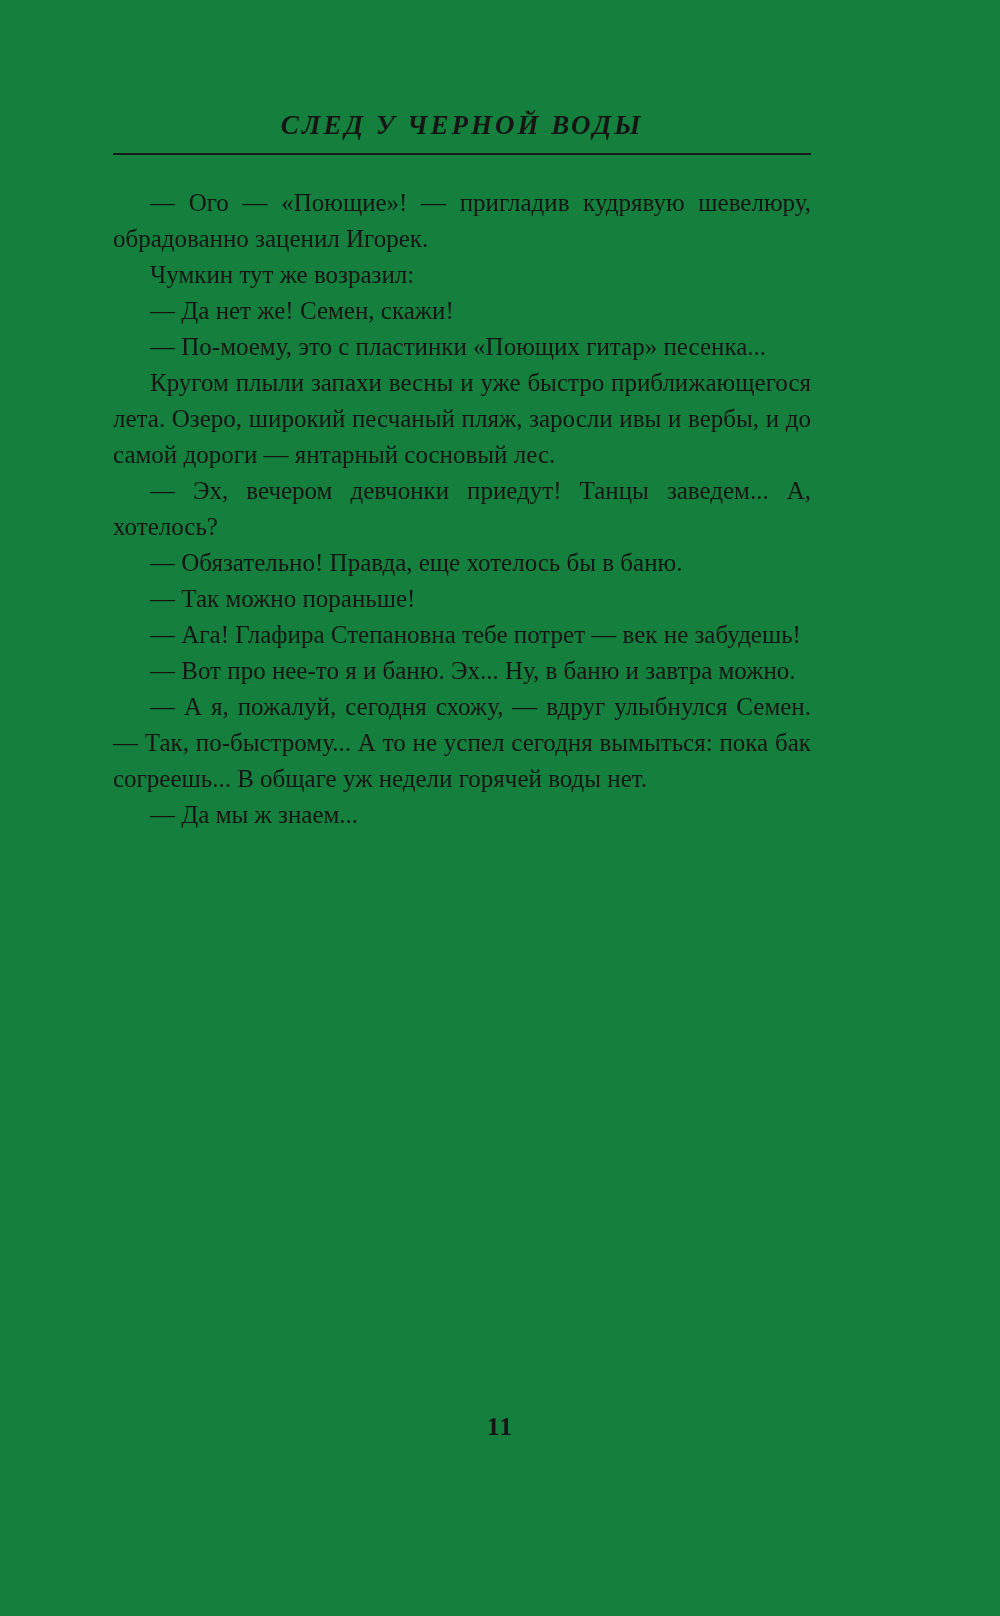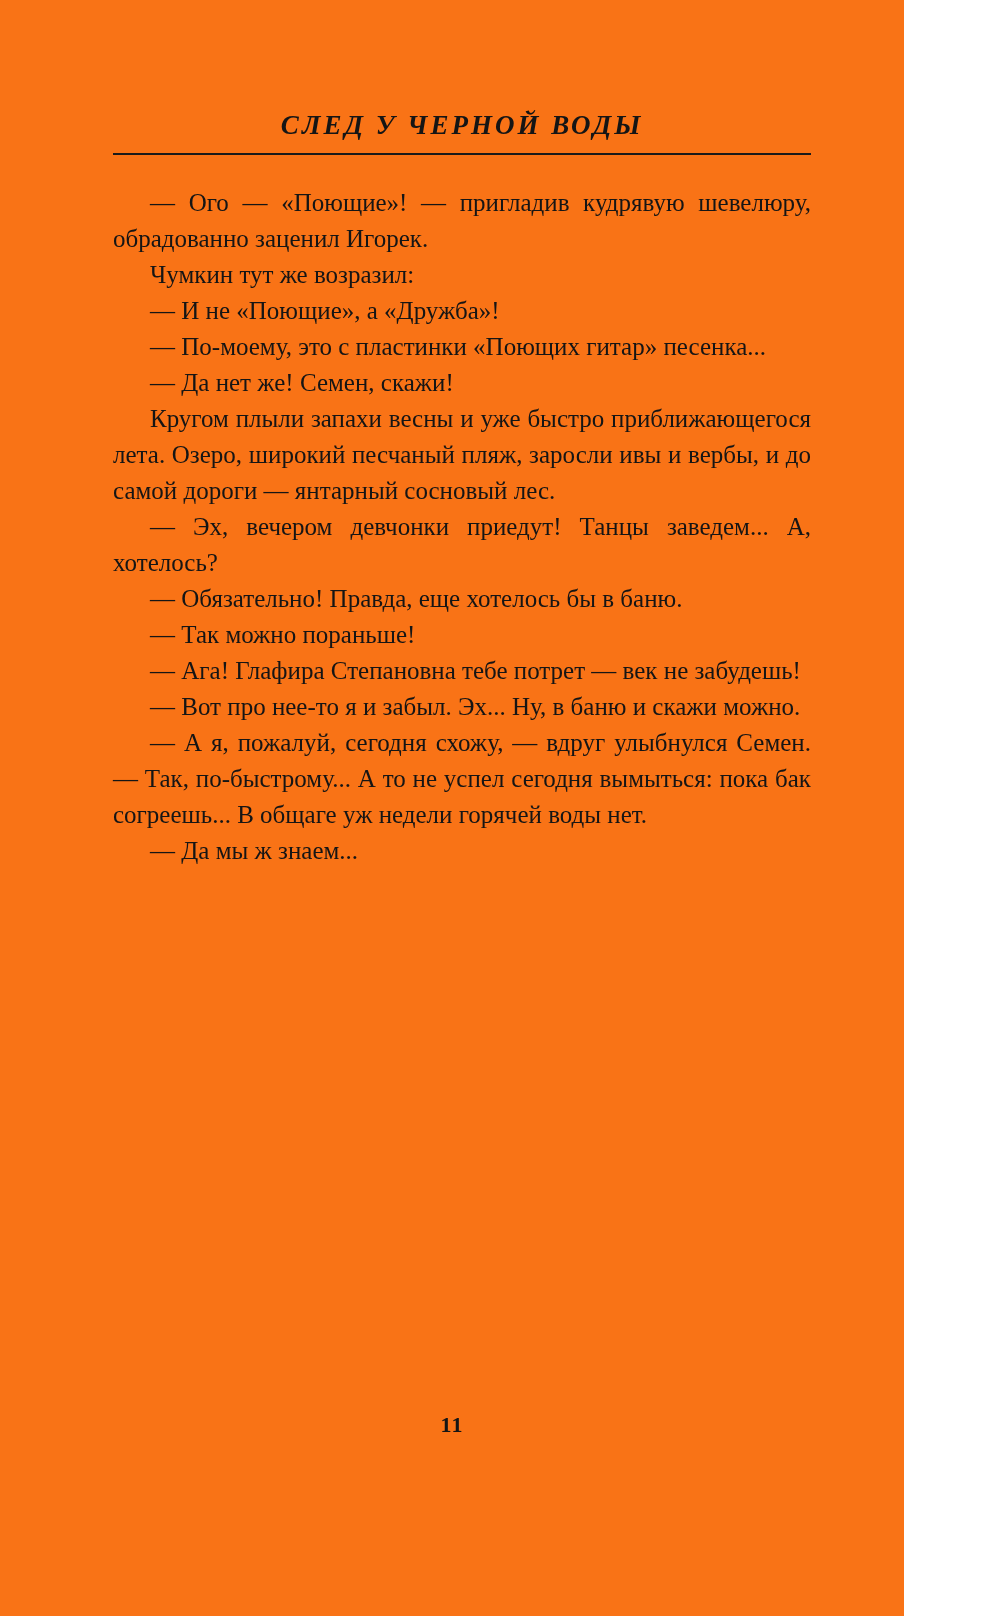--- a/index.html
+++ b/index.html
@@ -2,23 +2,23 @@
 <html lang="ru"><head>
 <meta charset="utf-8">
 <style>
   html, body {
     margin: 0;
     padding: 0;
     background: #ffffff;
   }
   .page {
     position: relative;
-    width: 904px;
+    width: 1000px;
     height: 1616px;
-    background: #f97316;
+    background: #15803d;
     font-family: "Liberation Serif", serif;
     color: #151515;
     overflow: hidden;
   }
   .text-block {
     position: absolute;
     left: 113px;
     top: 110px;
     width: 698px;
   }
@@ -48,42 +48,41 @@
     margin: 0;
     padding: 0;
     text-indent: 37px;
   }
   .page-number {
     position: absolute;
     left: 0;
     top: 1412px;
     width: 100%;
     text-align: center;
-    font-size: 22px;
+    font-size: 26px;
     font-weight: bold;
     letter-spacing: 1px;
   }
 </style>
 </head>
 <body>
 
 <div class="page">
   <div class="text-block">
     <h1 class="running-head">СЛЕД У ЧЕРНОЙ ВОДЫ</h1>
     <hr class="header-rule">
     <div class="body-text">
       <p>— Ого — «Поющие»! — пригладив кудрявую шевелюру, обрадованно заценил Игорек.</p>
       <p>Чумкин тут же возразил:</p>
-      <p>— И не «Поющие», а «Дружба»!</p>
+      <p>— Да нет же! Семен, скажи!</p>
       <p>— По-моему, это с пластинки «Поющих гитар» песенка...</p>
-      <p>— Да нет же! Семен, скажи!</p>
       <p>Кругом плыли запахи весны и уже быстро приближающегося лета. Озеро, широкий песчаный пляж, заросли ивы и вербы, и до самой дороги — янтарный сосновый лес.</p>
       <p>— Эх, вечером девчонки приедут! Танцы заведем... А, хотелось?</p>
       <p>— Обязательно! Правда, еще хотелось бы в баню.</p>
       <p>— Так можно пораньше!</p>
       <p>— Ага! Глафира Степановна тебе потрет — век не забудешь!</p>
-      <p>— Вот про нее-то я и забыл. Эх... Ну, в баню и скажи можно.</p>
+      <p>— Вот про нее-то я и баню. Эх... Ну, в баню и завтра можно.</p>
       <p>— А я, пожалуй, сегодня схожу, — вдруг улыбнулся Семен. — Так, по-быстрому... А то не успел сегодня вымыться: пока бак согреешь... В общаге уж недели горячей воды нет.</p>
       <p>— Да мы ж знаем...</p>
     </div>
   </div>
   <div class="page-number">11</div>
 </div>
 
 </body></html>

